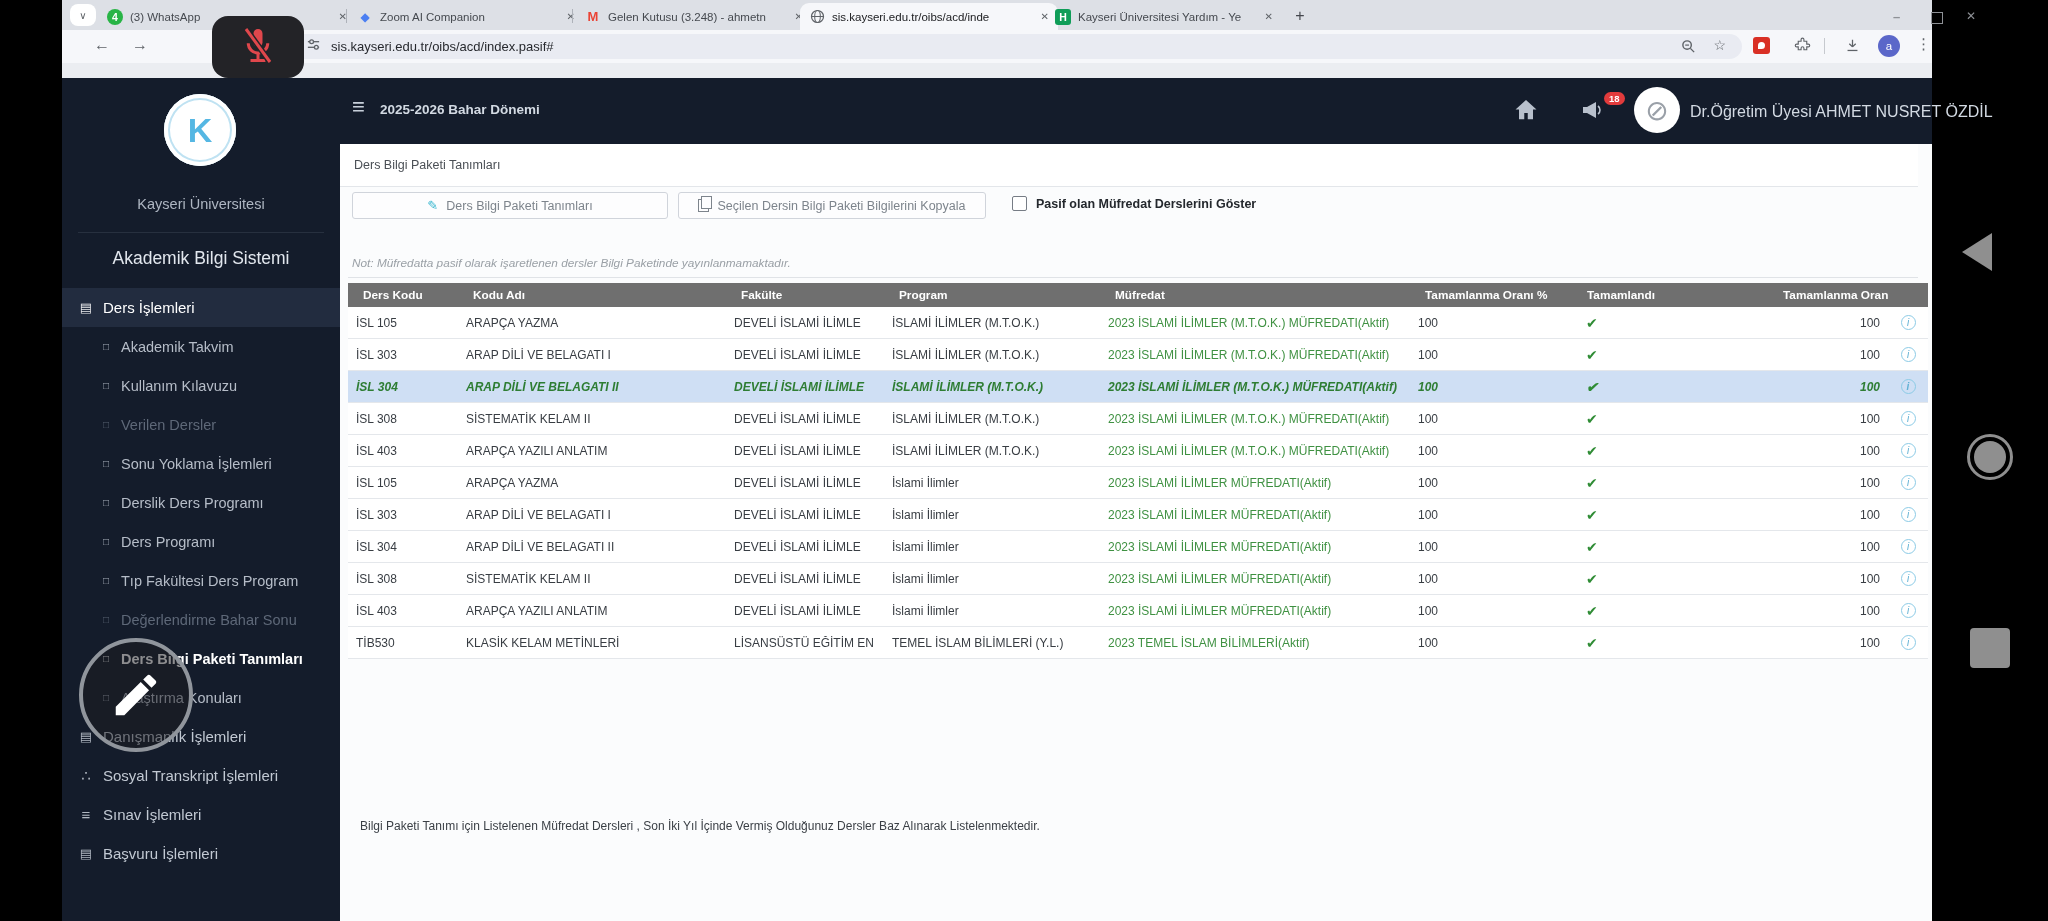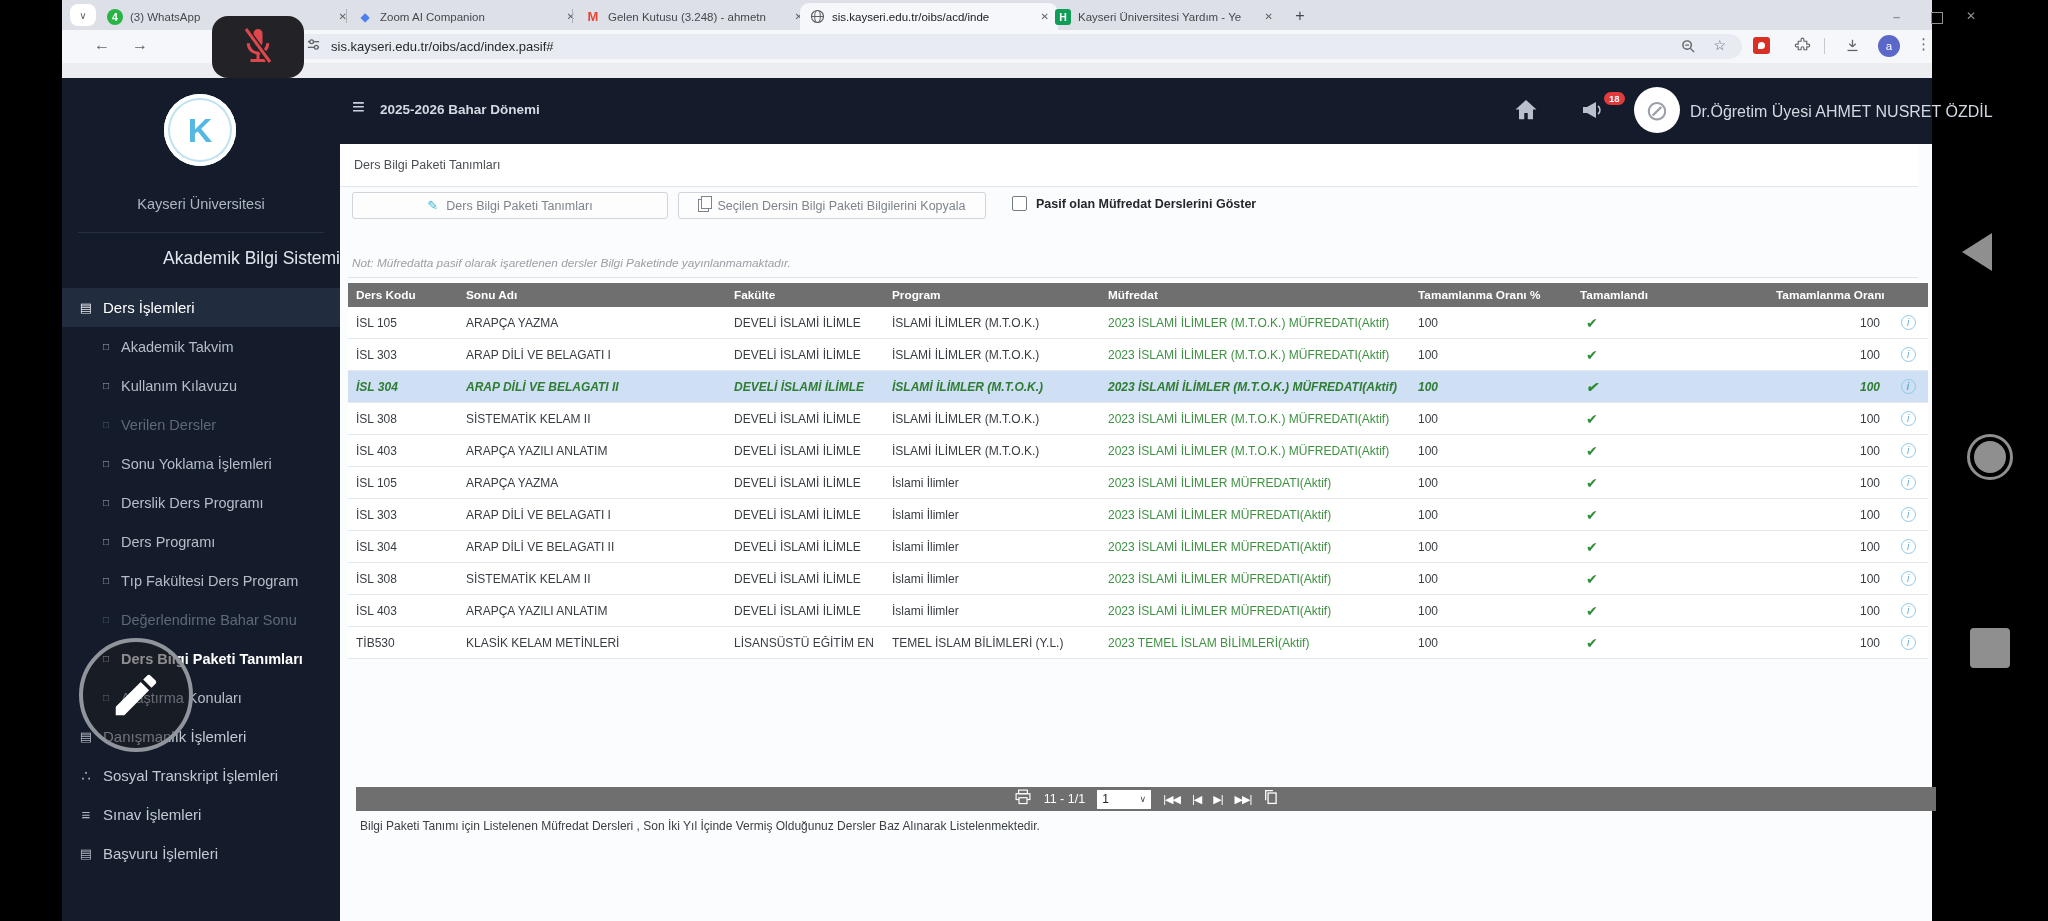--- a/index.html
+++ b/index.html
@@ -47,21 +47,21 @@
   
   .mic-overlay{position:absolute;left:150px;top:16px;width:92px;height:62px;background:#232327;border-radius:16px;z-index:80;display:flex;align-items:center;justify-content:center}
   
   .pagearea{position:absolute;left:0;top:63px;width:1870px;height:858px;background:#ebedf1}
   .scrolltrack{position:absolute;right:0;top:15px;width:13px;height:843px;background:#f2f3f5;border-left:1px solid #e1e2e5}
   
   .sidebar{position:absolute;left:0;top:15px;width:278px;height:843px;background:#141c2b;overflow:hidden}
   .logo{position:absolute;left:102px;top:16px;width:72px;height:72px;border-radius:50%;background:#fff;box-shadow:inset 0 0 0 4px #fff, inset 0 0 0 6px #bfe2f2;display:flex;align-items:center;justify-content:center;color:#55b7e3;font-weight:bold;font-size:34px}
   .uni{position:absolute;top:118px;left:0;width:100%;text-align:center;color:#aeb6c2;font-size:14.5px}
   .sdivider{position:absolute;top:154px;left:16px;right:16px;border-top:1px solid #27303f}
-  .systitle{position:absolute;top:170px;left:0;width:100%;text-align:right;color:#e2e7ee;font-size:17.5px}
+  .systitle{position:absolute;top:170px;left:0;width:100%;text-align:center;color:#e2e7ee;font-size:17.5px}
   .menu{position:absolute;top:210px;left:0;right:0}
   .s-item{height:39px;display:flex;align-items:center;gap:9px;padding-left:16px;font-size:15px;color:#c2c9d3;white-space:nowrap;overflow:hidden}
   .s-item .ico{width:16px;text-align:center;font-size:13px;opacity:.9}
   .s-item.sub{padding-left:38px;font-size:14.5px;color:#b6bdc8}
   .s-item.sub .ico{font-size:10px;width:12px}
   .s-item.active{background:#222c3f;color:#fff}
   .s-item.current{color:#fff;font-weight:bold}
   .s-item.dim{color:#5e6878}
   .s-item[data-icon="form"] .ico::before{content:"▤"}
   .s-item[data-icon="square"] .ico::before{content:"□"}
@@ -92,21 +92,21 @@
   .copy-ic{width:9px;height:11px;border:1.2px solid #7d848c;position:relative;background:#fdfdfe}
   .copy-ic::before{content:"";position:absolute;left:2px;top:-4px;width:9px;height:11px;border:1.2px solid #7d848c;background:#fdfdfe}
   .chk{position:absolute;left:672px;top:52px;width:15px;height:15px;border:1.5px solid #767c85;border-radius:2px;background:#fff;box-sizing:border-box}
   .chk-label{position:absolute;left:696px;top:53px;font-size:12.5px;font-weight:bold;color:#24282d}
   .note{position:absolute;left:12px;top:112px;font-style:italic;font-size:11.8px;color:#9aa0a6}
   .rule{position:absolute;left:8px;right:14px;top:133px;border-top:1px solid #e0e3e7}
   
   .tbl{position:absolute;left:8px;top:139px;width:1580px}
   .thead,.trow{display:grid;grid-template-columns:110px 268px 158px 216px 310px 162px 196px 120px 40px;align-items:center}
   .thead{height:24px;background:#6f6f6f;color:#fff;font-size:11.8px;font-weight:bold}
-  .thead>div{padding-left:8px;white-space:nowrap;overflow:hidden}
+  .thead>div{padding-left:15px;white-space:nowrap;overflow:hidden}
   .thead>div.r{text-align:right;padding-right:4px}
   .trow{height:31px;background:#fff;border-bottom:1px solid #e4e7eb;font-size:12px;color:#383d43}
   .trow>div{padding-left:8px;white-space:nowrap;overflow:hidden}
   .trow .cur{color:#3f9142}
   .trow .check{padding-left:14px}
   .trow .check::before{content:"✔";color:#2f8c35;font-size:14px}
   .trow .rate2{text-align:right;padding-right:8px}
   .trow .info{justify-self:center;width:15px;height:15px;border:1px solid #8ccbe6;border-radius:50%;color:#5fb0d4;font-size:10px;font-style:italic;text-align:center;line-height:13px;padding-left:0;box-sizing:border-box}
   .trow .info::before{content:"i"}
   .trow.hl{background:#cfdff4;color:#2e7d33;font-weight:bold;font-style:italic}
@@ -346,21 +346,21 @@
         <span>Seçilen Dersin Bilgi Paketi Bilgilerini Kopyala</span>
       </div>
       <span class="chk"></span>
       <span class="chk-label">Pasif olan Müfredat Derslerini Göster</span>
       <div class="note">Not: Müfredatta pasif olarak işaretlenen dersler Bilgi Paketinde yayınlanmamaktadır.</div>
       <div class="rule"></div>
 
       <div class="tbl">
         <div class="thead">
           <div>Ders Kodu</div>
-          <div>Sonu Adı</div>
+          <div>Kodu Adı</div>
           <div>Fakülte</div>
           <div>Program</div>
           <div>Müfredat</div>
           <div>Tamamlanma Oranı %</div>
           <div>Tamamlandı</div>
           <div class="r">Tamamlanma Oranı %</div>
           <div></div>
         </div>
         <div>
 
@@ -489,44 +489,20 @@
               <div>KLASİK KELAM METİNLERİ</div>
               <div>LİSANSÜSTÜ EĞİTİM EN</div>
               <div>TEMEL İSLAM BİLİMLERİ (Y.L.)</div>
               <div class="cur">2023 TEMEL İSLAM BİLİMLERİ(Aktif)</div>
               <div>100</div>
               <div class="check"></div>
               <div class="rate2">100</div>
               <div class="info"></div>
             </div>
           </div>
-        <div class="pagebar">
-          <span>
-            <svg width="18" height="16" viewBox="0 0 24 22">
-                <rect x="6" y="1.5" width="12" height="5" fill="none" stroke="#fff" stroke-width="1.6"></rect>
-                <rect x="2.5" y="6.5" width="19" height="8" fill="none" stroke="#fff" stroke-width="1.6"></rect>
-                <rect x="6.5" y="12" width="11" height="8" fill="#6f6f6f" stroke="#fff" stroke-width="1.6"></rect>
-              </svg>
-          </span>
-          <span class="pg-info">11 - 1/1</span>
-          <span class="pg-select">
-            <span>1</span>
-            <span class="chev"></span>
-          </span>
-          <span class="pg pg-first"></span>
-          <span class="pg pg-prev"></span>
-          <span class="pg pg-next"></span>
-          <span class="pg pg-last"></span>
-          <span>
-            <svg width="15" height="16" viewBox="0 0 18 20">
-                <rect x="6" y="5" width="10" height="13" fill="none" stroke="#fff" stroke-width="1.6"></rect>
-                <path d="M3 14V2h9" fill="none" stroke="#fff" stroke-width="1.6"></path>
-              </svg>
-          </span>
-        </div>
         <div class="footnote">Bilgi Paketi Tanımı için Listelenen Müfredat Dersleri , Son İki Yıl İçinde Vermiş Olduğunuz Dersler Baz Alınarak Listelenmektedir.</div>
       </div>
     </div>
   </div>
 
   <div class="mic-overlay">
     <svg width="36" height="42" viewBox="0 0 24 28">
       <rect x="9" y="2" width="6" height="12" rx="3" fill="#e0474c"></rect>
       <path d="M5.5 11.5a6.5 6.5 0 0 0 13 0" fill="none" stroke="#e0474c" stroke-width="2"></path>
       <line x1="12" y1="18" x2="12" y2="23" stroke="#e0474c" stroke-width="2"></line>

